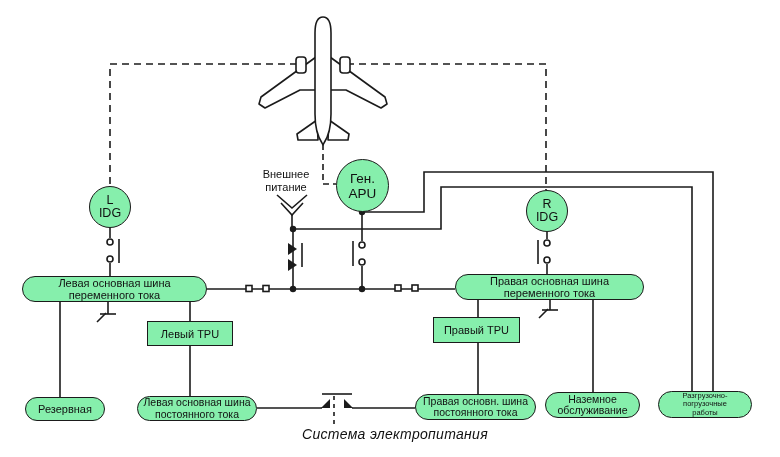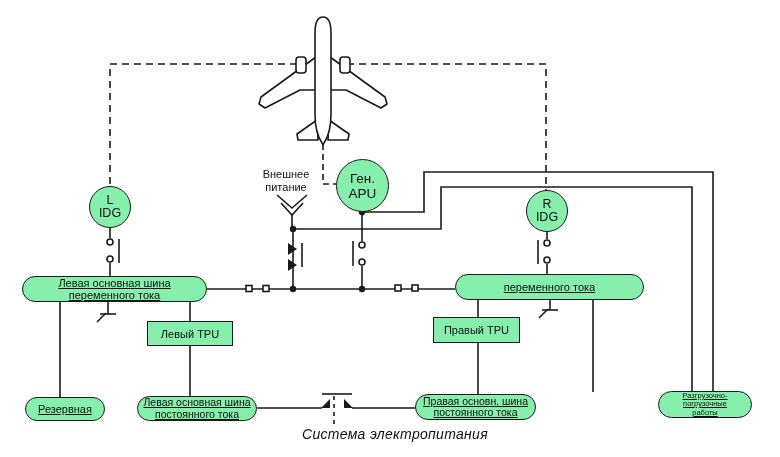--- a/index.html
+++ b/index.html
@@ -6,21 +6,21 @@
   #stage{
     position:relative;width:780px;height:457px;background:#fff;
     font-family:"Liberation Sans",sans-serif;color:#161616;overflow:hidden;
   }
   #wires{position:absolute;left:0;top:0;}
   .node{
     position:absolute;display:flex;flex-direction:column;align-items:center;justify-content:center;
     background:#86efac;border:1.6px solid #1b1b1b;box-sizing:border-box;text-align:center;
     line-height:12px;font-size:11px;color:#111;
   }
-  .stadium{border-radius:14px;text-decoration:underline;}
+  .stadium{border-radius:14px;}
   .circle{border-radius:50%;}
   .lbl{white-space:nowrap;}
   .freelabel{
     position:absolute;text-align:center;font-size:11px;line-height:12.5px;color:#111;
   }
   #caption{
     position:absolute;left:265px;top:426px;width:260px;text-align:center;
     font-style:italic;font-size:14px;color:#111;letter-spacing:0.3px;
   }
   .small2{font-size:10.5px;line-height:11.5px;}
@@ -163,20 +163,21 @@
     <div>Внешнее</div>
     <div>питание</div>
   </div>
 
   <div class="node stadium" style="left:22px;top:276px;width:185px;height:26px;">
     <div class="lbl">Левая основная шина</div>
     <div class="lbl">переменного тока</div>
   </div>
 
   <div class="node stadium" style="left:455px;top:274px;width:189px;height:26px;">
+    <div class="lbl">Правая основная шина</div>
     <div class="lbl">переменного тока</div>
   </div>
 
   <div class="node" style="left:147px;top:321px;width:86px;height:25px;">
     <div class="lbl">Левый TPU</div>
   </div>
 
   <div class="node stadium" style="left:25px;top:397px;width:80px;height:24px;">
     <div class="lbl">Резервная</div>
   </div>
@@ -188,20 +189,24 @@
   <div class="node stadium small2" style="left:137px;top:396px;width:120px;height:25px;">
     <div class="lbl">Левая основная шина</div>
     <div class="lbl">постоянного тока</div>
   </div>
 
   <div class="node stadium small2" style="left:415px;top:394px;width:121px;height:26px;">
     <div class="lbl">Правая основн. шина</div>
     <div class="lbl">постоянного тока</div>
   </div>
 
+  <div class="node stadium small2" style="left:545px;top:392px;width:95px;height:26px;">
+    <div class="lbl">Наземное</div>
+    <div class="lbl">обслуживание</div>
+  </div>
 
   <div class="node stadium tiny" style="left:658px;top:391px;width:94px;height:27px;justify-content:flex-end;">
     <div class="lbl">Разгрузочно-</div>
     <div class="lbl">погрузочные</div>
     <div class="lbl">работы</div>
   </div>
 
   <div id="caption">Система электропитания</div>
 
 </div>

